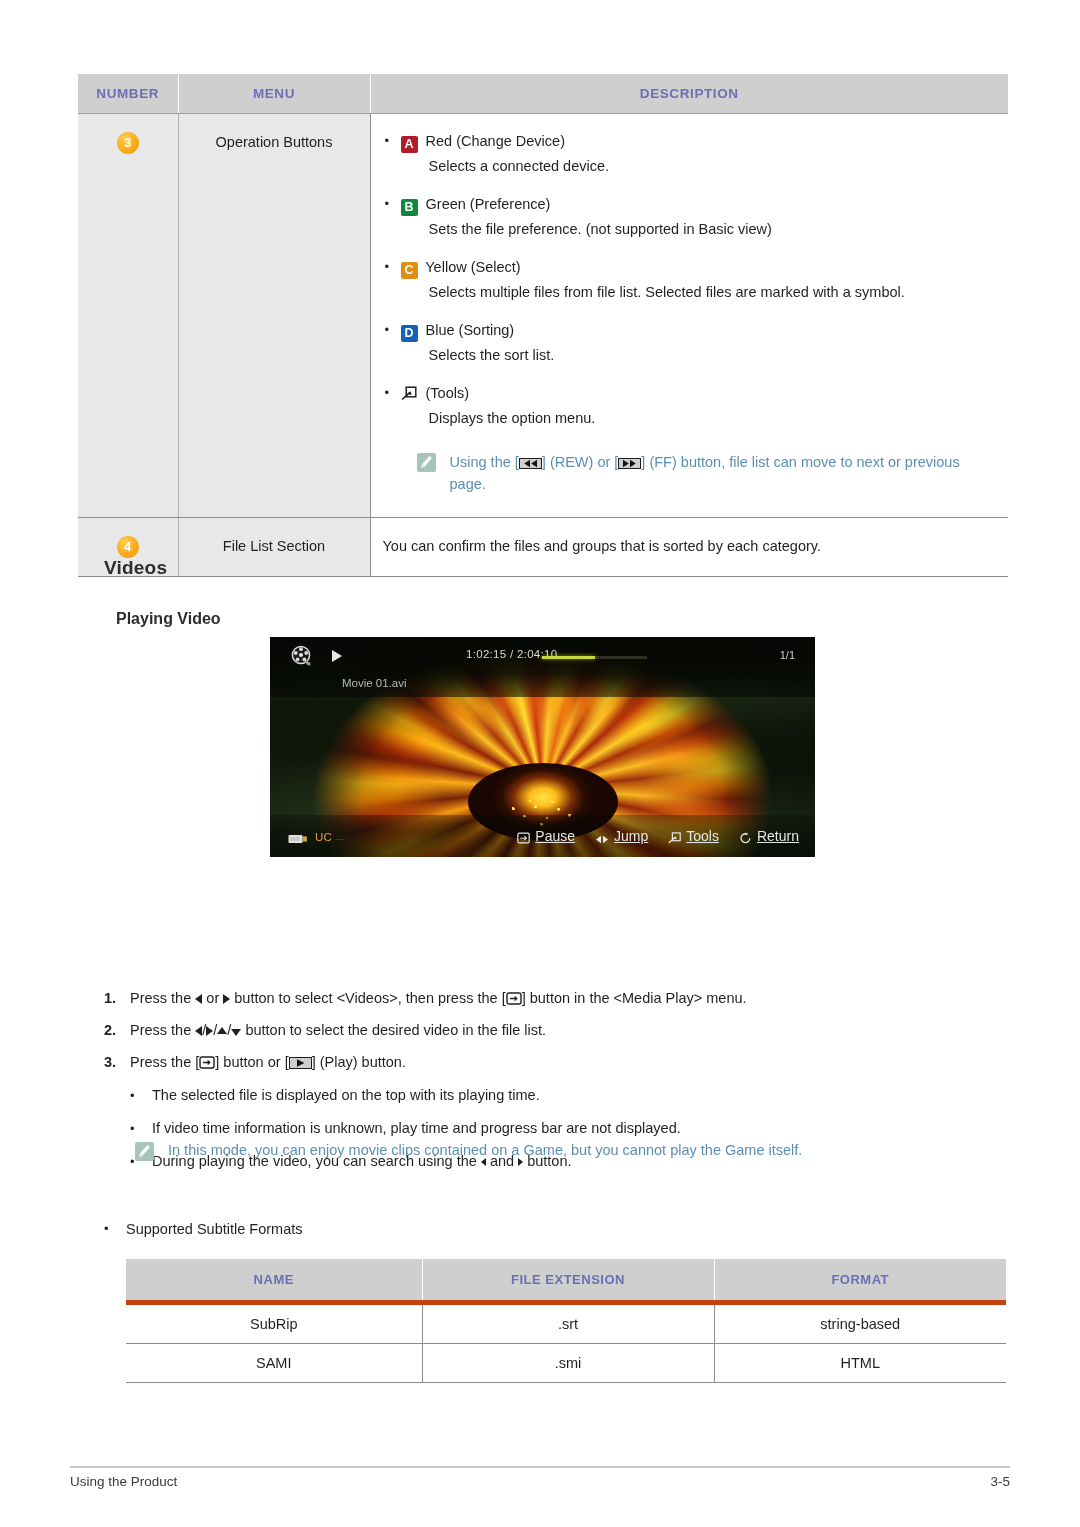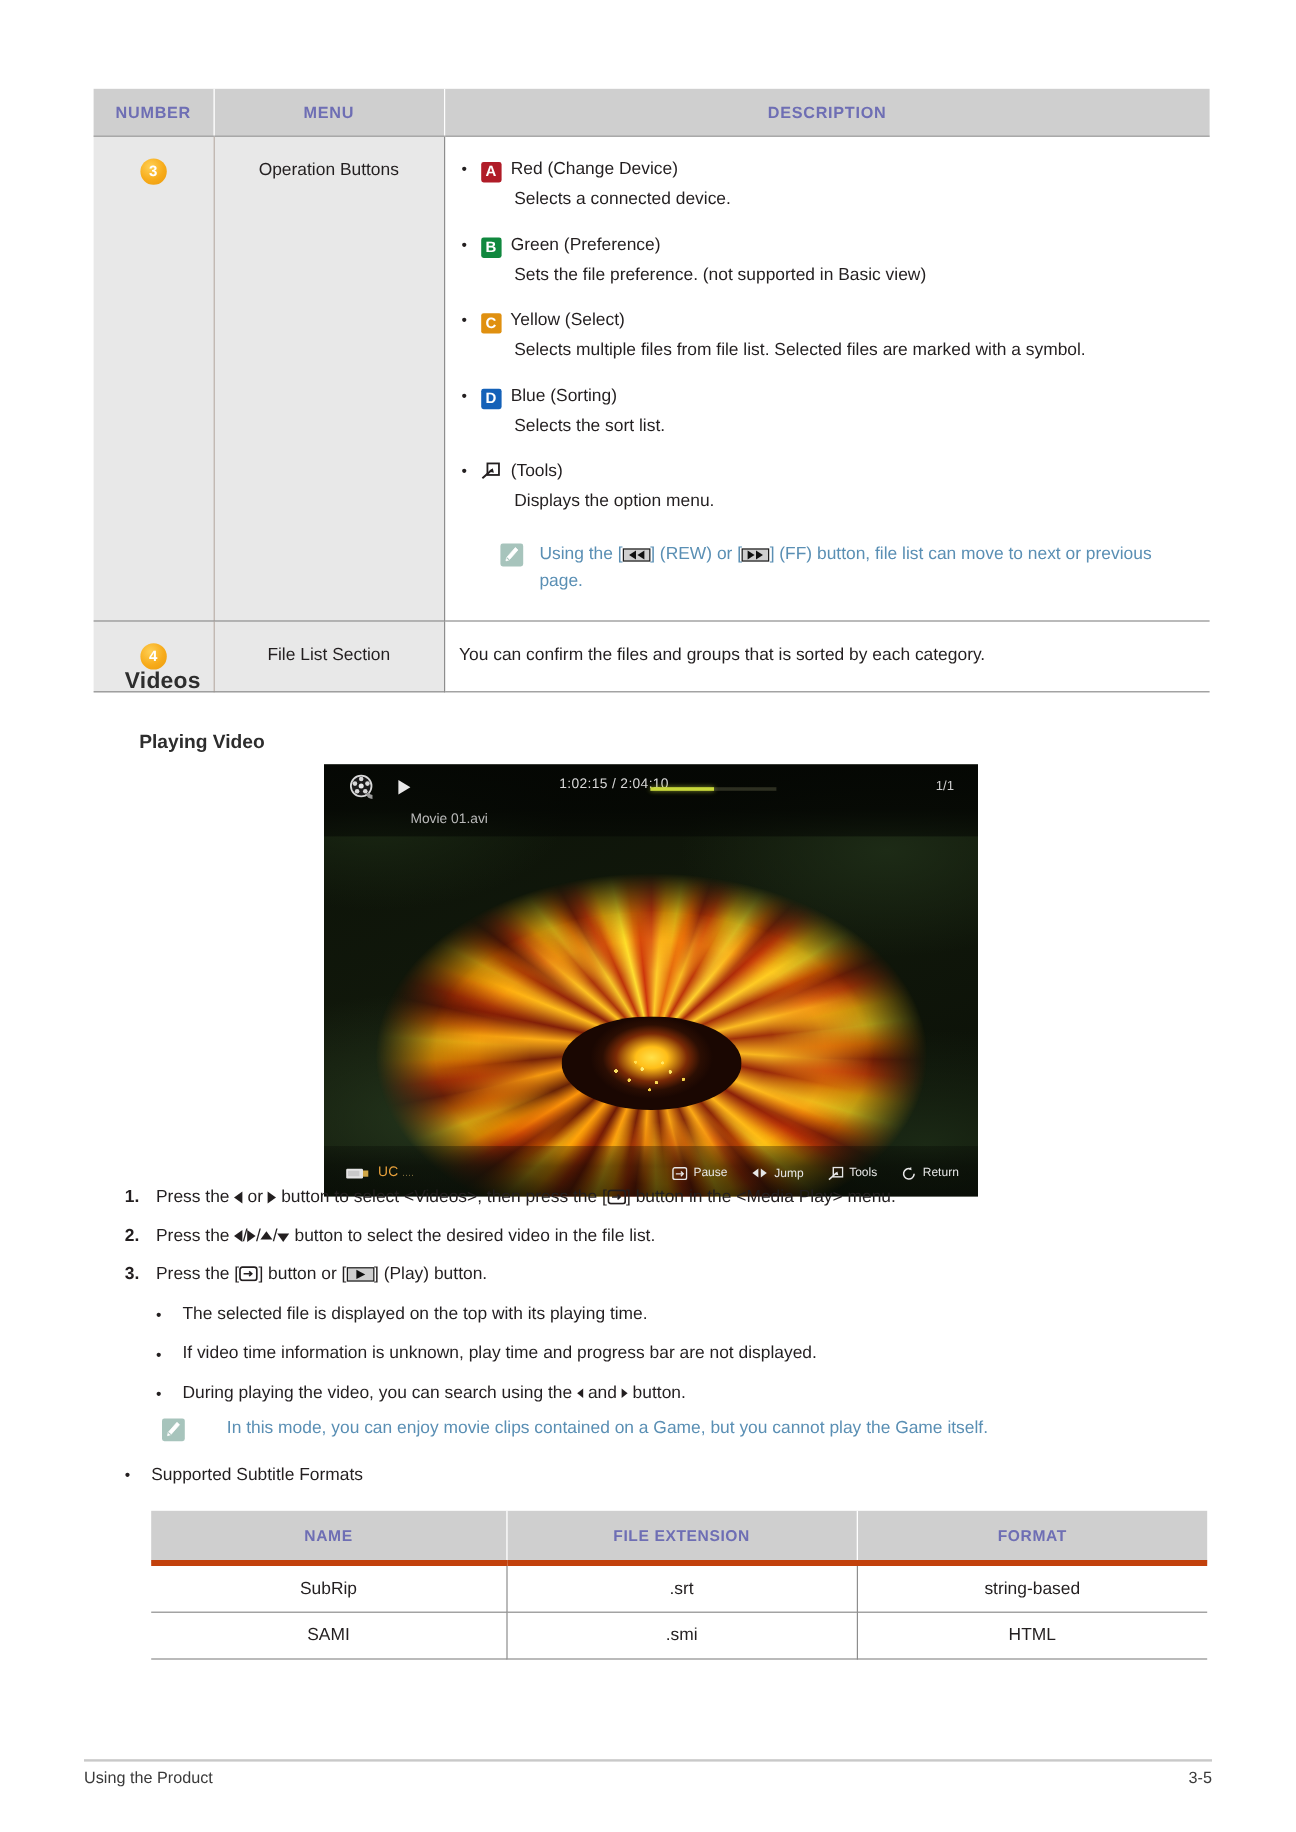--- a/index.html
+++ b/index.html
@@ -200,21 +200,21 @@
     font-weight: bold;
     color: #2d2d2d;
   }
 
   
   .shot {
     position: absolute;
     left: 270px;
     top: 637px;
     width: 545px;
-    height: 360px;
+    height: 220px;
     background: #0b0f08;
     overflow: hidden;
   }
   .shot .bg {
     position: absolute;
     inset: 0;
     background:
       radial-gradient(ellipse 58% 42% at 18% 82%, #24351c 0%, rgba(10,16,8,0) 70%),
       radial-gradient(ellipse 45% 35% at 86% 20%, #1d2b16 0%, rgba(10,16,8,0) 70%),
       radial-gradient(ellipse 40% 30% at 8% 12%, #1a2713 0%, rgba(10,16,8,0) 72%),
@@ -392,24 +392,25 @@
   .osd-keys {
     position: absolute;
     right: 16px;
     bottom: 13px;
     display: flex;
     align-items: center;
     gap: 20px;
   }
   .okey {
     display: flex;
-    align-items: flex-start;
+    align-items: flex-end;
     color: #e6e6e6;
-    font-size: 10px;
+    font-size: 14px;
     gap: 5px;
+    text-decoration: underline;
   }
   .okey svg { display: block; }
   .okey .jt { display: flex; gap: 1px; align-items: center; }
 
   
   .steps {
     position: absolute;
     left: 104px;
     top: 988px;
     width: 880px;
@@ -491,27 +492,26 @@
     align-items: flex-start;
     margin-bottom: 12px;
     font-size: 14.5px;
     line-height: 21px;
   }
   .nbul .d { flex: 0 0 22px; font-size: 13px; }
 
   .note2 {
     position: absolute;
     left: 135px;
-    top: 1180px;
+    top: 1140px;
     display: flex;
     align-items: flex-start;
     color: #5a8fb4;
     font-size: 14.5px;
     line-height: 21px;
-    gap: 21px;
   }
 
   .sup-bullet {
     position: absolute;
     left: 104px;
     top: 1221px;
     display: flex;
     align-items: flex-start;
     font-size: 14.5px;
   }

